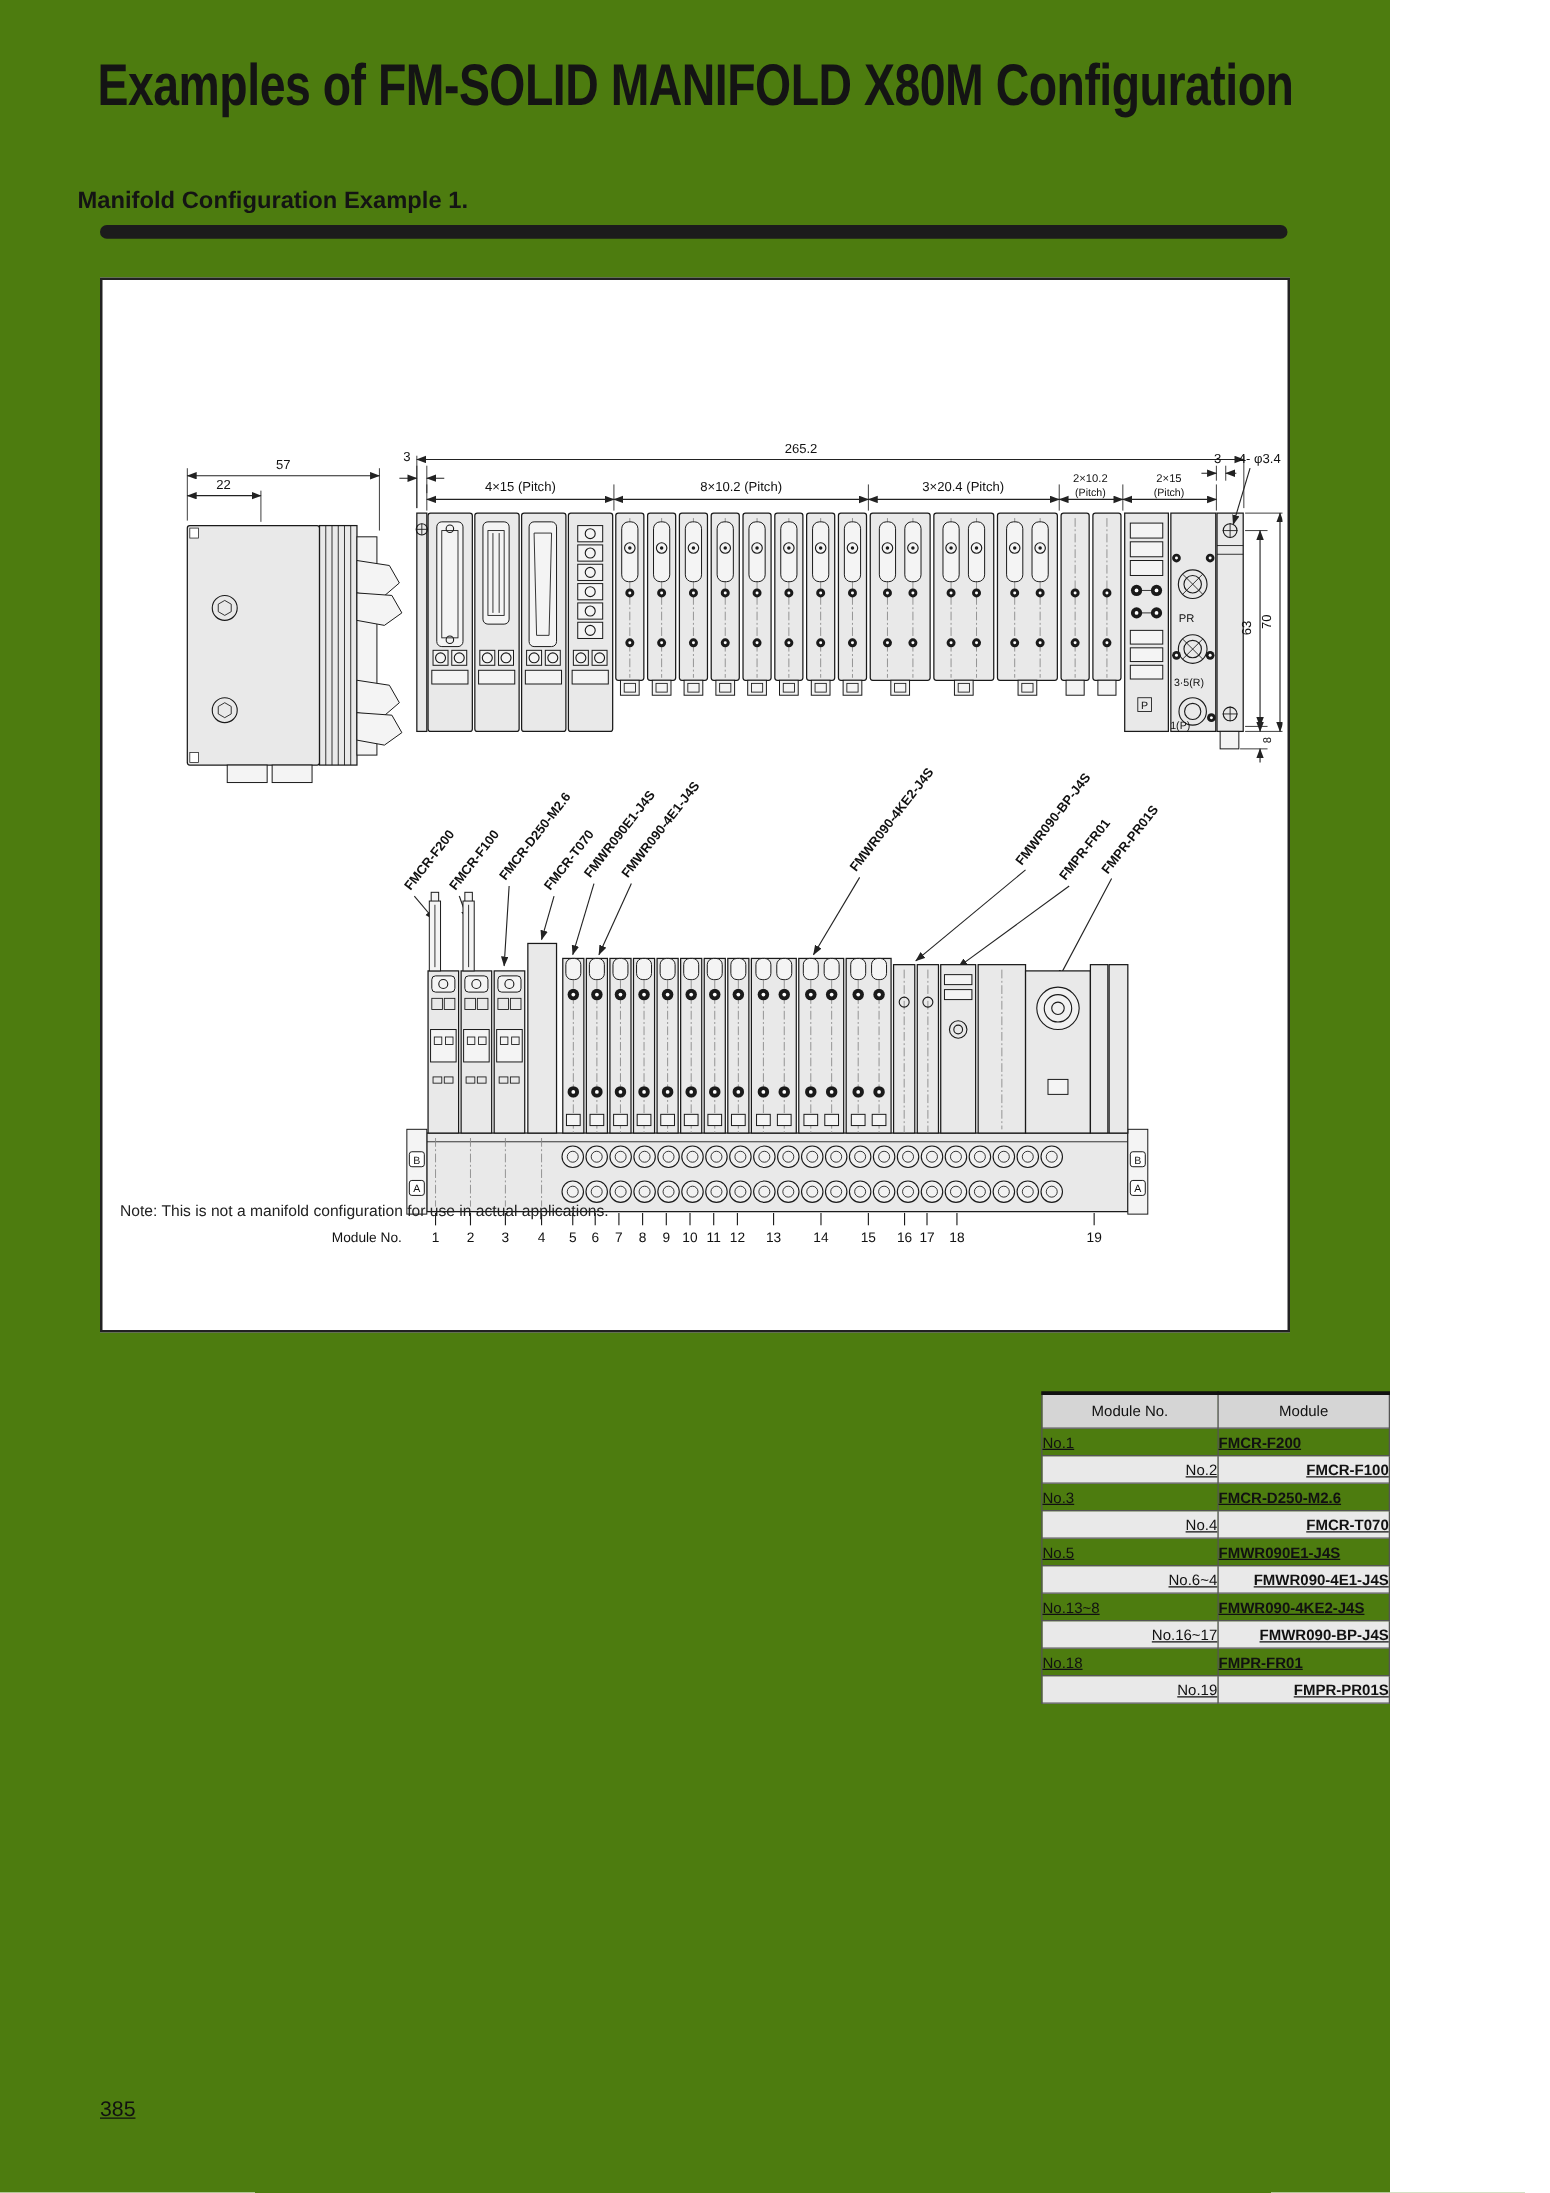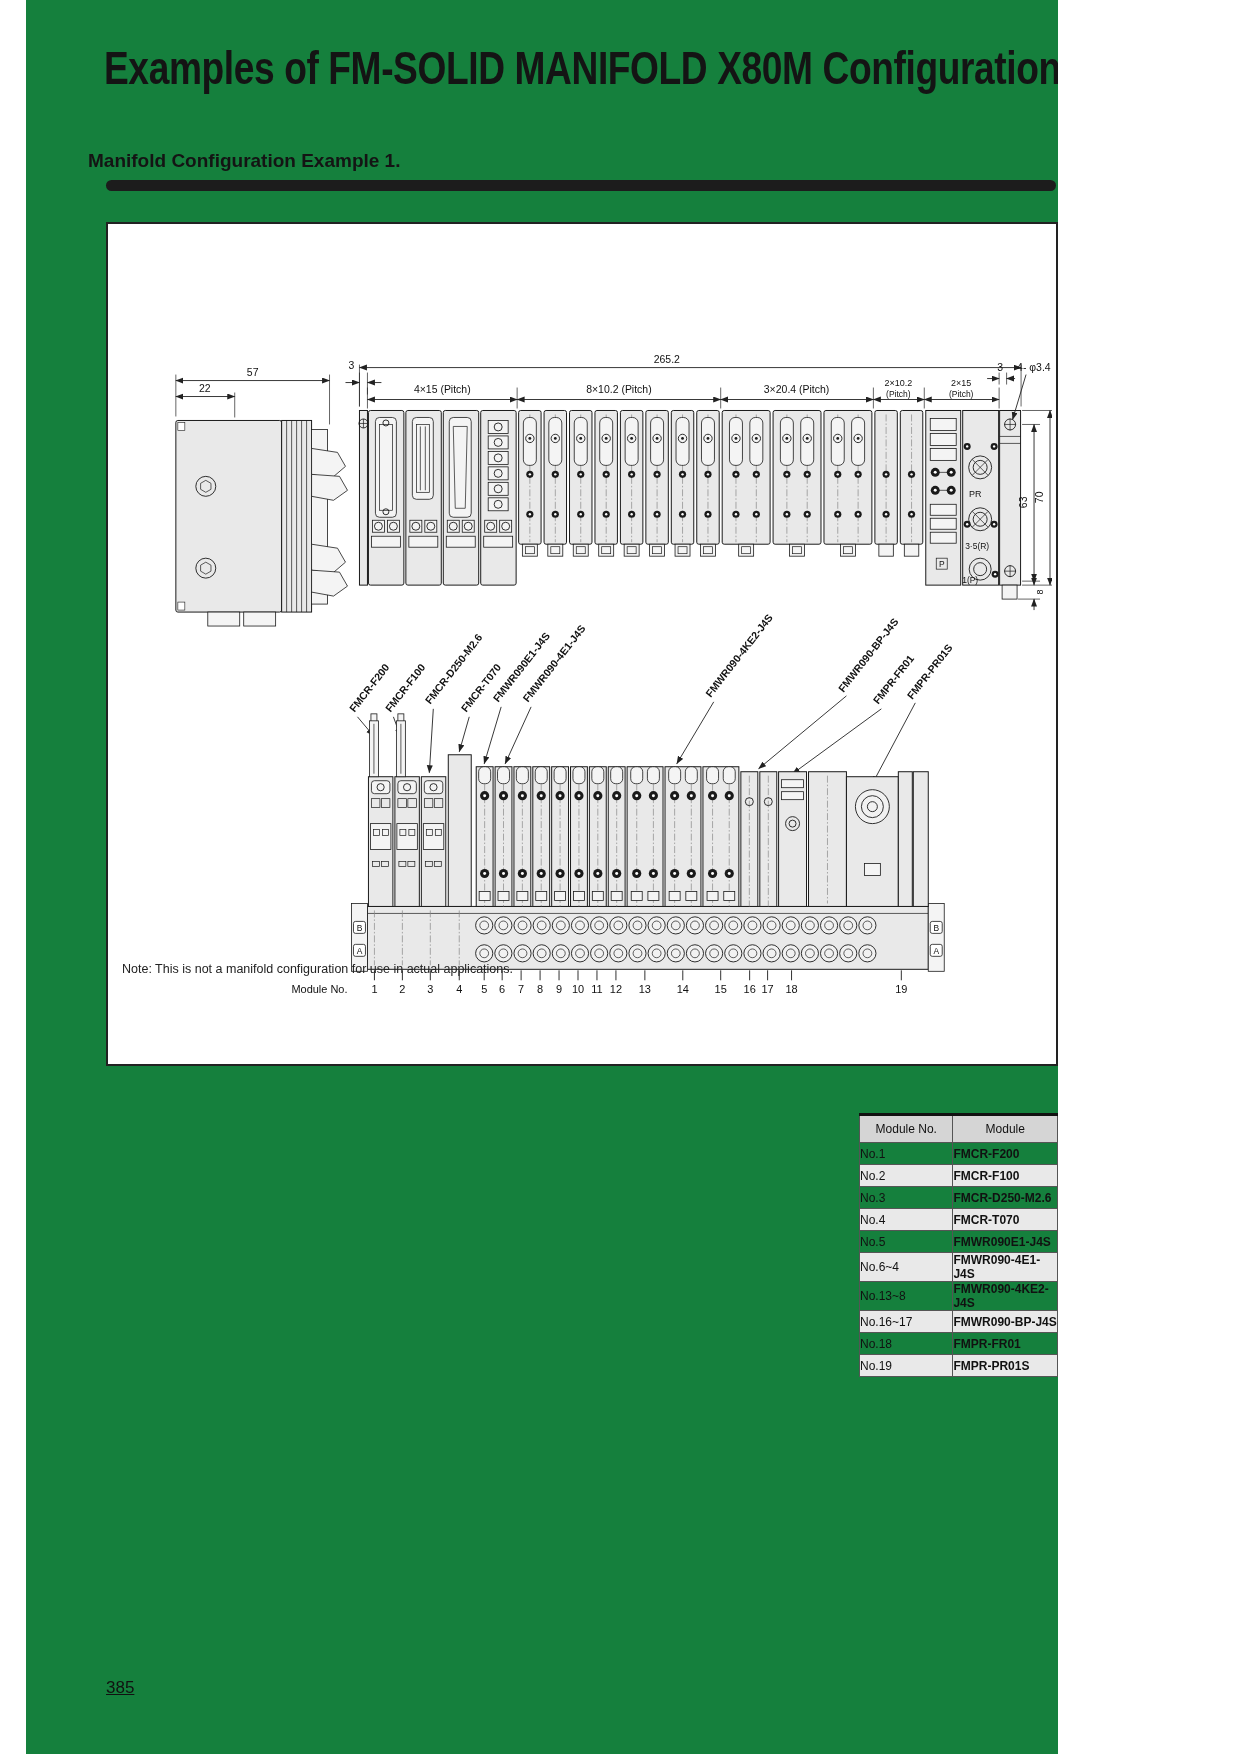--- a/index.html
+++ b/index.html
@@ -1,28 +1,28 @@
 <!DOCTYPE html>
 <html><head>
 <meta charset="utf-8">
 <style>
   html,body{margin:0;padding:0;background:#fff;}
-  #page{position:relative;width:1032px;height:1754px;background:#15803d;font-family:"Liberation Sans",sans-serif;color:#111;overflow:hidden;margin-left:26px;}
+  #page{position:relative;width:1112px;height:1754px;background:#4d7c0f;font-family:"Liberation Sans",sans-serif;color:#111;overflow:hidden;}
   .title{position:absolute;left:78px;top:40px;font-size:47px;font-weight:bold;letter-spacing:-.5px;transform:scaleX(.79);transform-origin:left center;white-space:nowrap;color:#141414;}
   .heading{position:absolute;left:62px;top:150px;font-size:19px;font-weight:bold;color:#141414;}
   .rule{position:absolute;left:80px;top:180px;width:950px;height:11px;background:#1c1c1c;border-radius:6px;}
   .dbox{position:absolute;left:80px;top:222px;width:948px;height:840px;border:2px solid #222;background:#fff;}
   .note{position:absolute;left:14px;top:738px;font-size:12.5px;color:#222;}
   .pageno{position:absolute;left:80px;top:1678px;font-size:17px;color:#111;text-decoration:underline;}
   table.spec{position:absolute;left:833px;top:1113px;border-collapse:collapse;font-size:12px;border:1px solid #555;border-top:3px solid #111;}
   table.spec th{background:#d5d5d5;font-weight:normal;border:1px solid #555;height:24px;text-align:center;}
-  table.spec td{border:1px solid #555;height:21px;padding:0;}
+  table.spec td{border:1px solid #555;height:21px;padding:0;text-decoration:underline;}
   td.c1{width:160px;padding-left:12px;}
   td.c2{width:150px;font-weight:bold;padding-left:8px;}
-  tr.alt td{background:#e9e9e9;}
+  tr.alt td{background:#e9e9e9;text-align:right;}
   
   svg text{font-family:"Liberation Sans",sans-serif;fill:#111;}
   .mod{fill:#e9e9e9;stroke:#1a1a1a;stroke-width:1;}
   .lite{fill:#f4f4f4;stroke:#1a1a1a;stroke-width:.8;}
   .ln{fill:none;stroke:#1a1a1a;stroke-width:.9;}
   .nf{fill:none;stroke:#1a1a1a;stroke-width:.7;}
   .dk{fill:#1a1a1a;}
   .wt{fill:#fff;}
   .pt{fill:#f1f1f1;stroke:#1a1a1a;stroke-width:.9;}
   .cl{stroke:#888;stroke-width:.7;stroke-dasharray:7 2 1.5 2;fill:none;}

